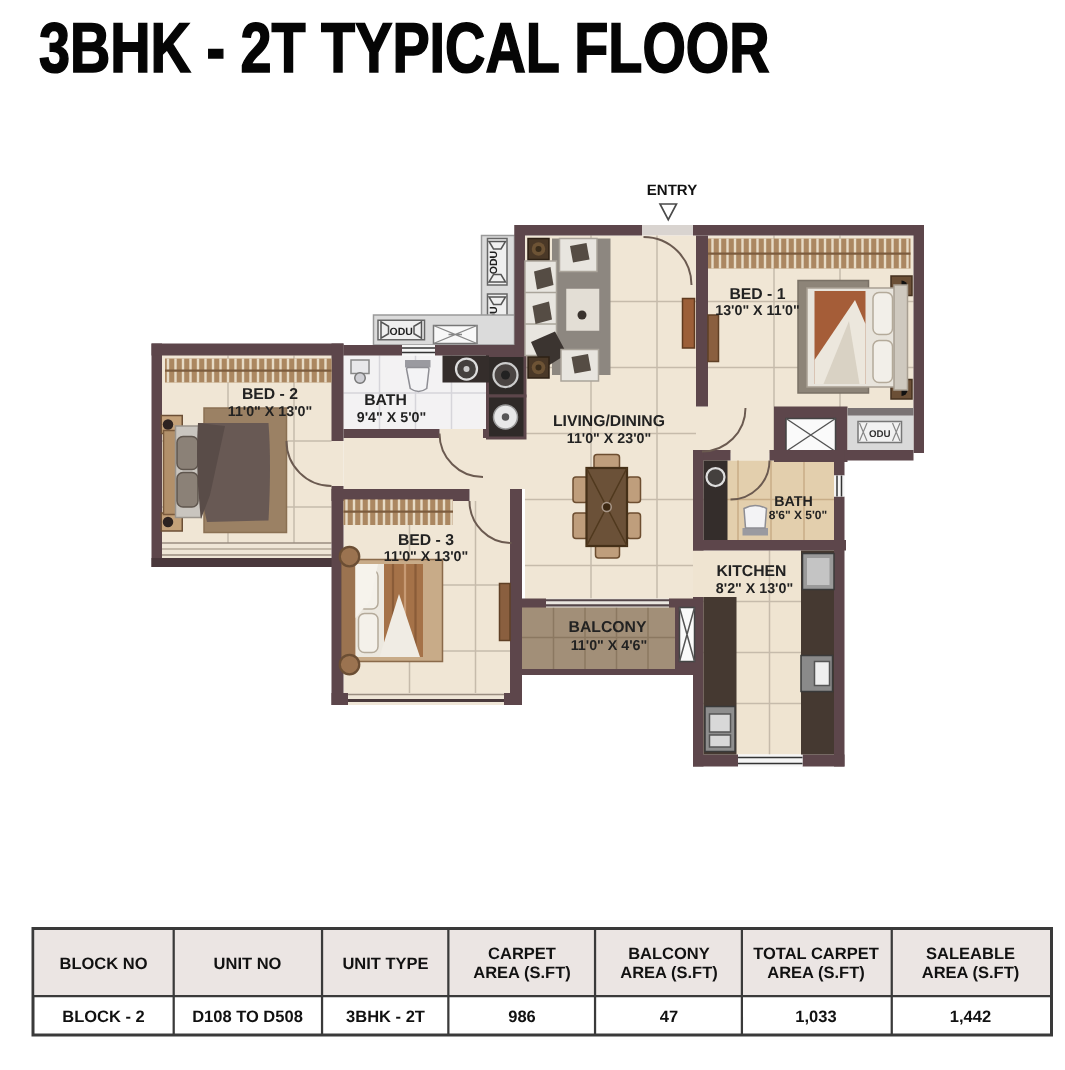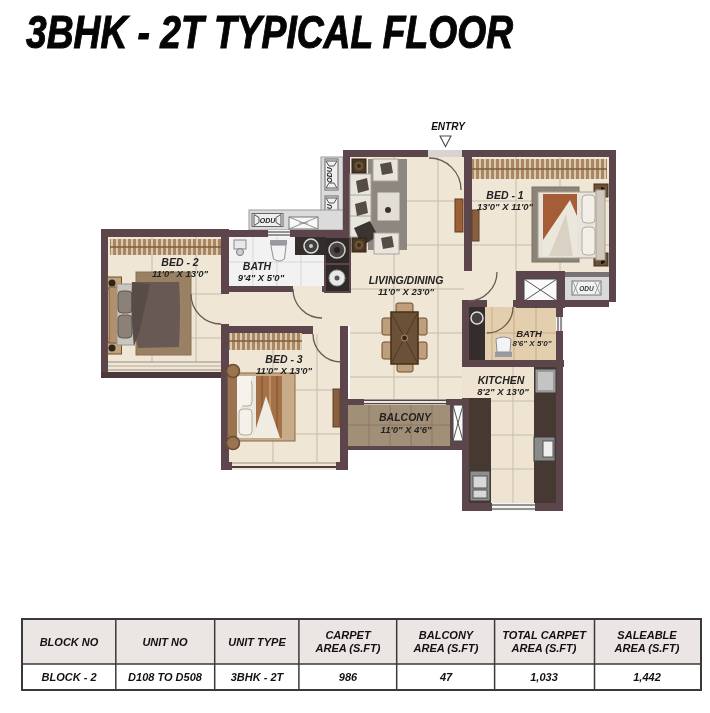--- a/index.html
+++ b/index.html
@@ -1,16 +1,16 @@
 <!DOCTYPE html>
 <html><head>
 <meta charset="utf-8">
 <style>
 html,body{margin:0;padding:0;background:#fff;}
-.page{position:relative;width:710px;height:713px;background:#fff;overflow:hidden;font-family:"Liberation Sans",sans-serif;font-style:italic;}
+.page{position:relative;width:710px;height:713px;background:#fff;overflow:hidden;font-family:"Liberation Sans",sans-serif;}
 svg text{font-family:"Liberation Sans",sans-serif;}
 </style>
 </head>
 <body>
 <div class="page">
 <svg width="710" height="713" viewBox="0 0 710 713">
 
 <rect x="0" y="0" width="710" height="713" fill="#ffffff"></rect>
 
 <text x="26" y="48" font-size="47" font-weight="bold" fill="#050505" stroke="#050505" stroke-width="1.1" textLength="487" lengthAdjust="spacingAndGlyphs">3BHK - 2T TYPICAL FLOOR</text>

